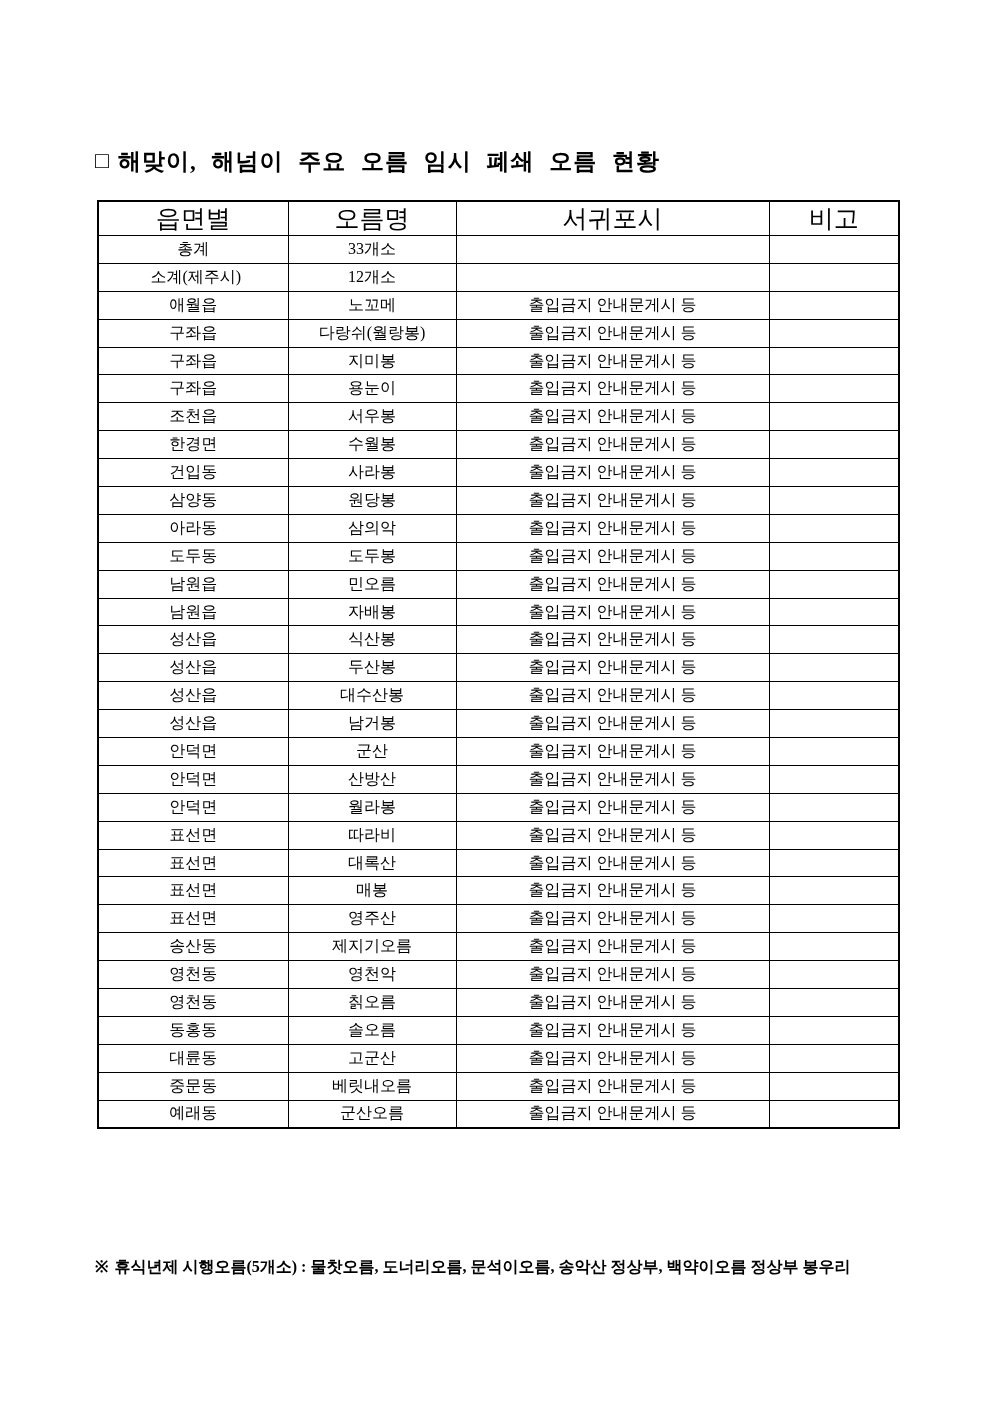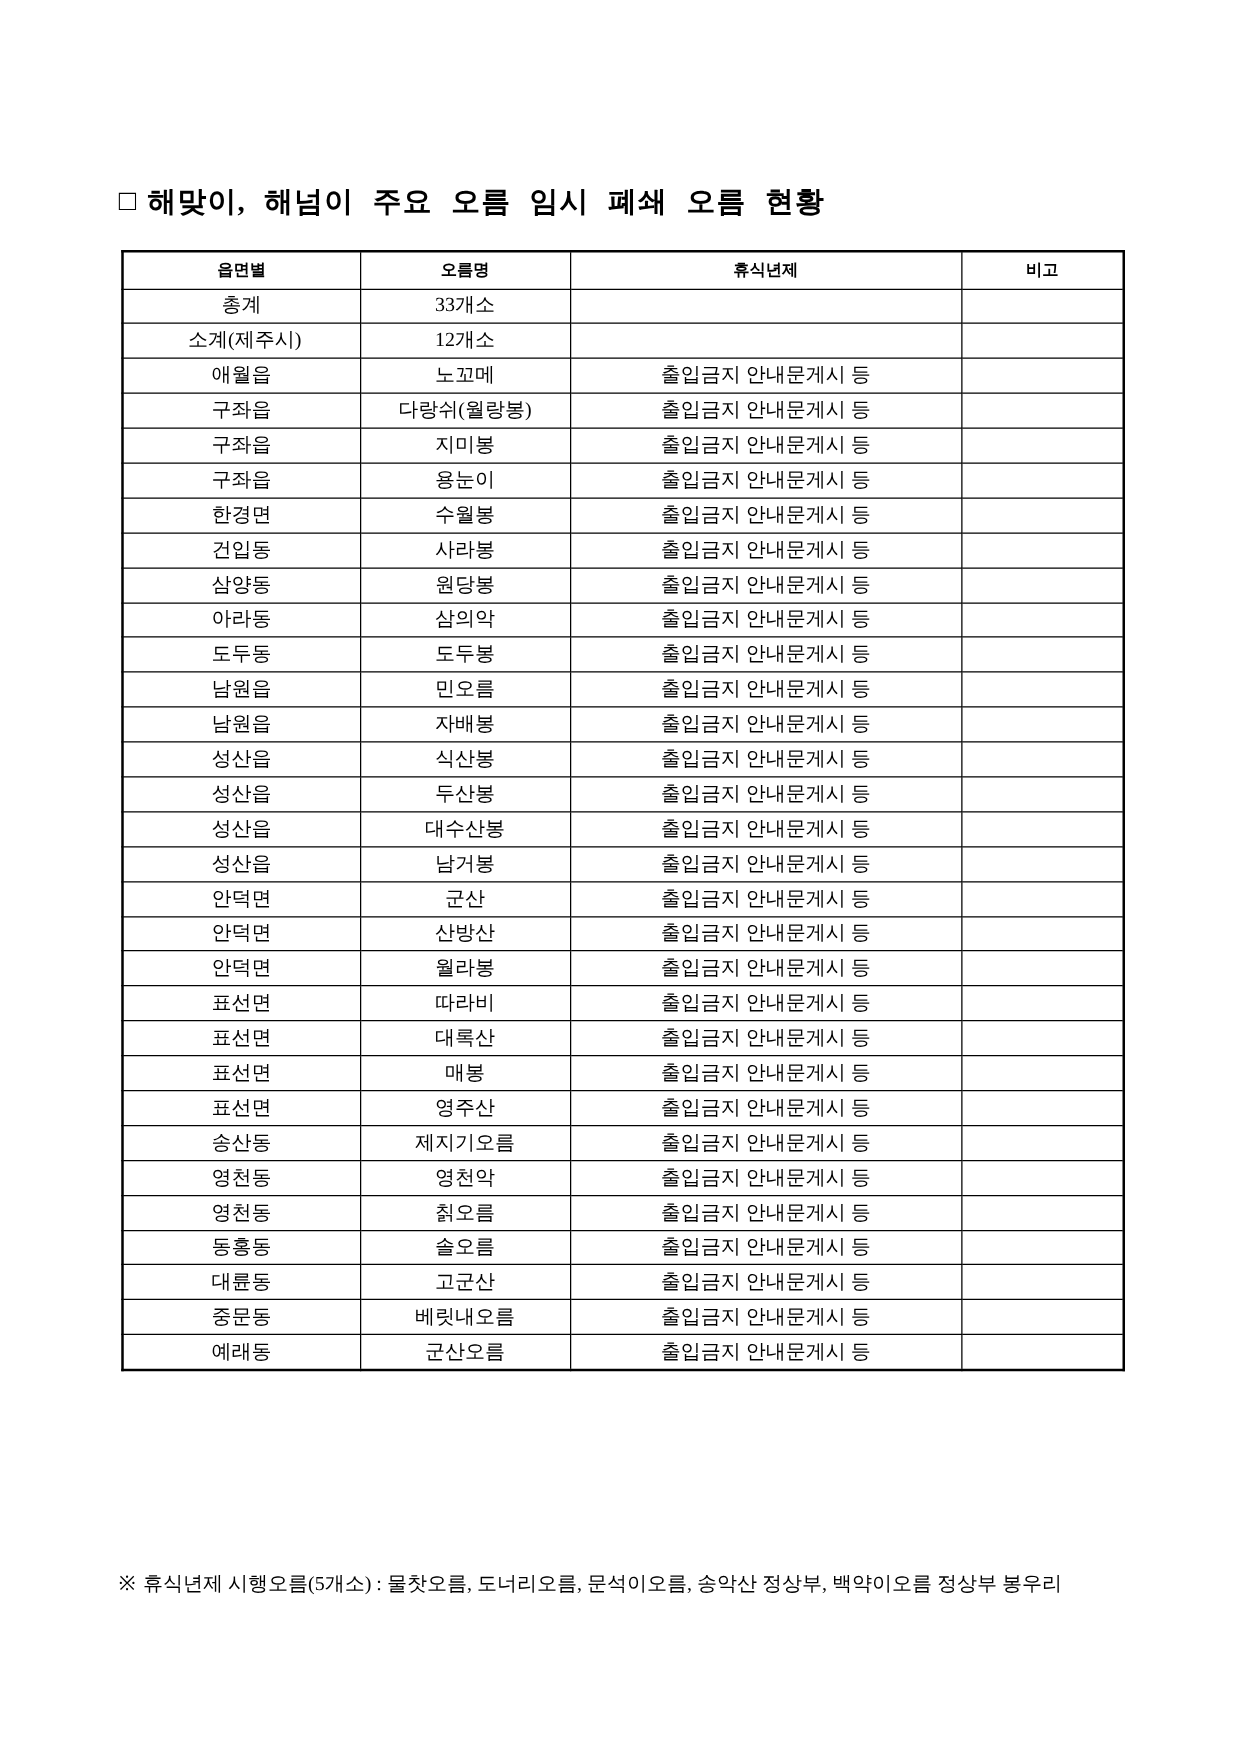--- a/index.html
+++ b/index.html
@@ -45,42 +45,42 @@
   table.closure-table td {
     border: 1px solid #000;
     padding: 0;
     overflow: hidden;
     white-space: nowrap;
     text-align: center;
     vertical-align: middle;
   }
   table.closure-table th {
     height: 30px;
-    font-size: 13px;
-    font-weight: bold;
+    font-size: 25px;
+    font-weight: normal;
   }
   table.closure-table td {
     height: 27.9px;
     font-size: 16px;
   }
   tr.subtotal td.region {
     text-align: center;
     padding-left: 5px;
   }
   .col-region { width: 190px; }
   .col-name   { width: 168px; }
   .col-action { width: 313px; }
   .col-note   { width: 130px; }
   .footnote {
     position: absolute;
     left: 95px;
     top: 1255px;
     width: 830px;
     font-size: 16px;
-    font-weight: normal;
+    font-weight: bold;
     white-space: nowrap;
   }
   .footnote .marker { margin-right: 6px; }
 </style>
 </head>
 <body>
 
 <div class="page">
 
   <div class="title">
@@ -91,21 +91,21 @@
     <colgroup>
       <col class="col-region">
       <col class="col-name">
       <col class="col-action">
       <col class="col-note">
     </colgroup>
     <thead>
       <tr>
         <th>읍면별</th>
         <th>오름명</th>
-        <th>휴식년제</th>
+        <th>서귀포시</th>
         <th>비고</th>
       </tr>
     </thead>
     <tbody id="table-body">
         <tr class="total">
       <td class="region">총계</td>
       <td class="name">33개소</td>
       <td class="action"></td>
       <td class="note"></td>
     </tr>
@@ -133,20 +133,26 @@
       <td class="action">출입금지 안내문게시 등</td>
       <td class="note"></td>
     </tr>
         <tr class="item">
       <td class="region">구좌읍</td>
       <td class="name">용눈이</td>
       <td class="action">출입금지 안내문게시 등</td>
       <td class="note"></td>
     </tr>
         <tr class="item">
+      <td class="region">조천읍</td>
+      <td class="name">서우봉</td>
+      <td class="action">출입금지 안내문게시 등</td>
+      <td class="note"></td>
+    </tr>
+        <tr class="item">
       <td class="region">한경면</td>
       <td class="name">수월봉</td>
       <td class="action">출입금지 안내문게시 등</td>
       <td class="note"></td>
     </tr>
         <tr class="item">
       <td class="region">건입동</td>
       <td class="name">사라봉</td>
       <td class="action">출입금지 안내문게시 등</td>
       <td class="note"></td>

